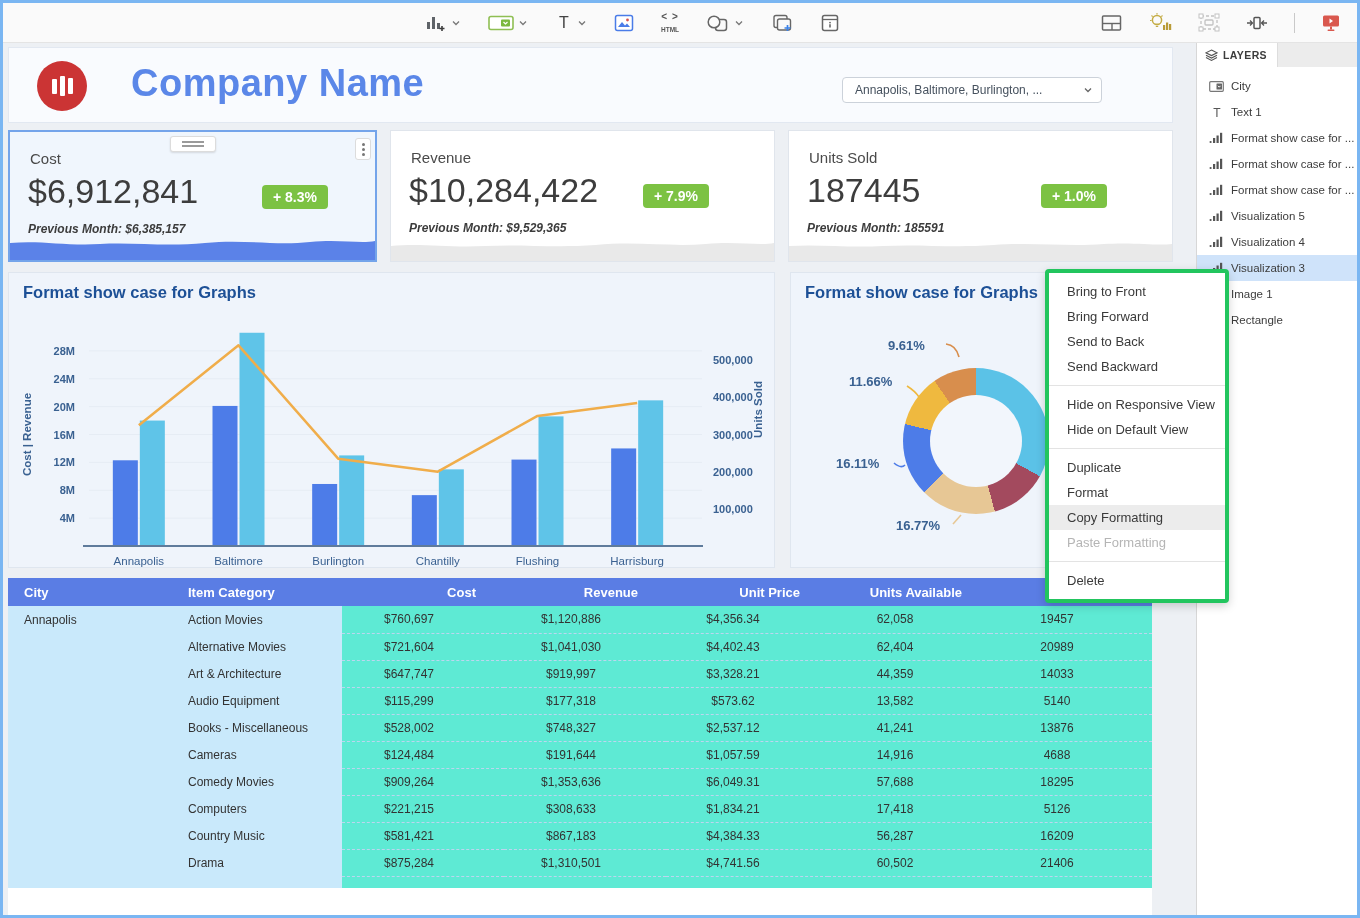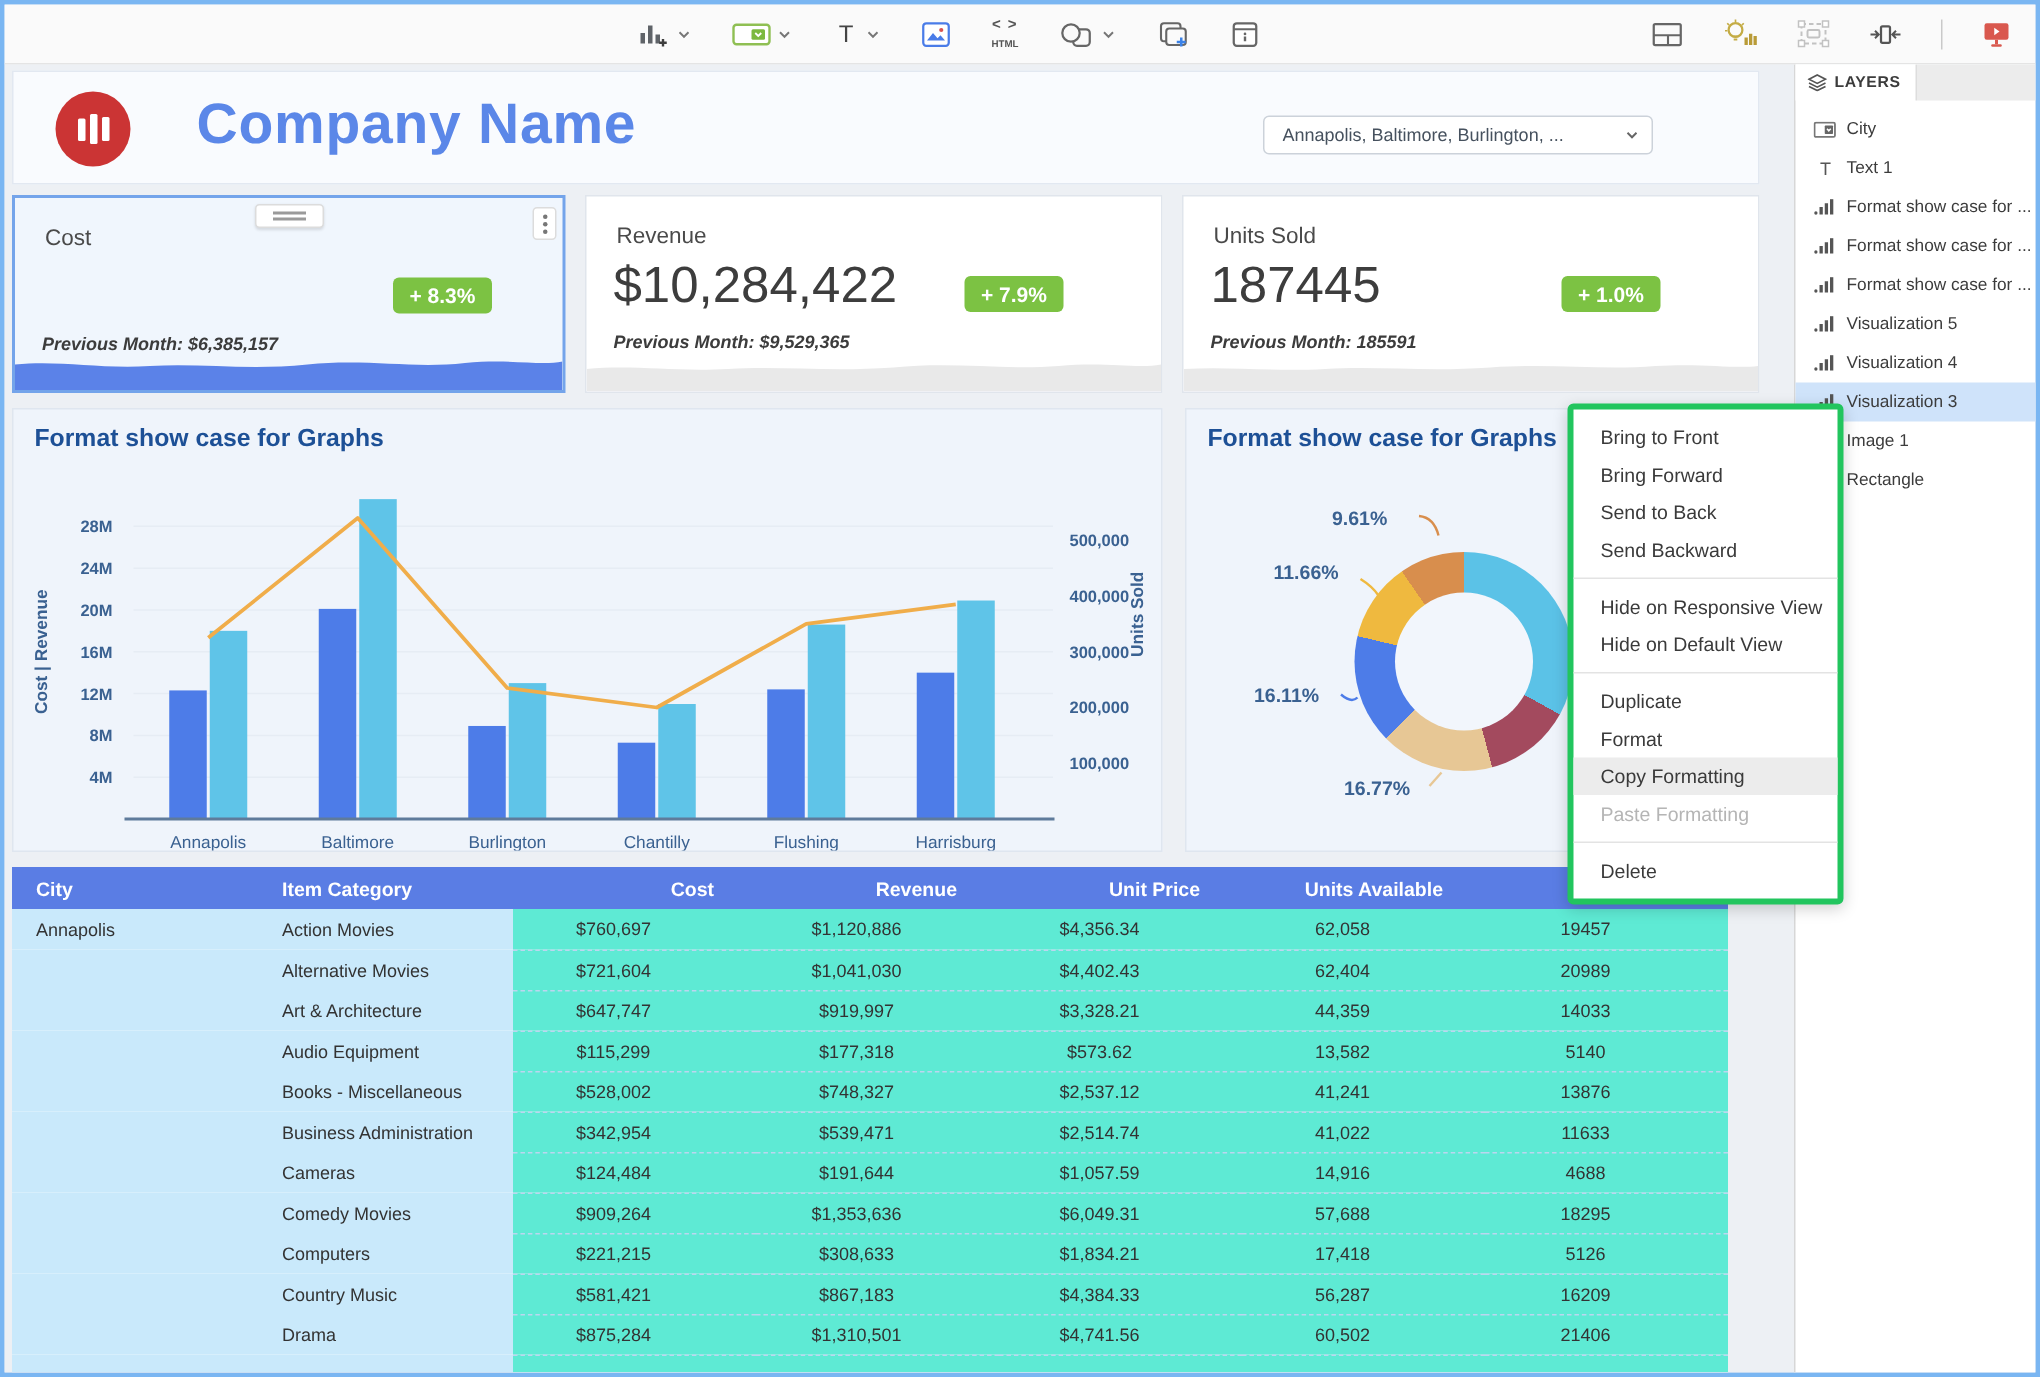--- a/index.html
+++ b/index.html
@@ -216,20 +216,21 @@
         <span>Annapolis, Baltimore, Burlington, ...</span>
         <svg class="caret" viewBox="0 0 10 10">
             <path d="M2 3.5 L5 6.5 L8 3.5" fill="none" stroke="#666" stroke-width="1.3"></path>
           </svg>
       </div>
     </div>
 
     <div class="kpi-card selected" style="left:5px; width:369px;">
       <div class="clip">
         <div class="kpi-label">Cost</div>
+        <div class="kpi-value">$6,912,841</div>
         <div class="kpi-badge">+ 8.3%</div>
         <div class="kpi-prev">Previous Month: $6,385,157</div>
         <svg class="kpi-wave" viewBox="0 0 365 26" preserveAspectRatio="none">
             <path d="M0,9 C30,6 55,12 90,10 C125,8 155,13 195,9 C235,5 265,12 300,8 C330,5 350,10 365,7 L365,26 L0,26 Z" fill="#5b82e8"></path>
           </svg>
       </div>
       <div class="drag-handle">
           <i></i>
           <i></i>
         </div>
@@ -382,29 +383,20 @@
               <td class="col-city cell-city"></td>
               <td class="col-cat cell-cat">Books - Miscellaneous</td>
               <td class="col-num cell-num">$528,002</td>
               <td class="col-num cell-num">$748,327</td>
               <td class="col-num cell-num">$2,537.12</td>
               <td class="col-num cell-num">41,241</td>
               <td class="col-num cell-num">13876</td>
             </tr>
             <tr>
               <td class="col-city cell-city"></td>
-              <td class="col-cat cell-cat">Business Administration</td>
-              <td class="col-num cell-num">$342,954</td>
-              <td class="col-num cell-num">$539,471</td>
-              <td class="col-num cell-num">$2,514.74</td>
-              <td class="col-num cell-num">41,022</td>
-              <td class="col-num cell-num">11633</td>
-            </tr>
-            <tr>
-              <td class="col-city cell-city"></td>
               <td class="col-cat cell-cat">Cameras</td>
               <td class="col-num cell-num">$124,484</td>
               <td class="col-num cell-num">$191,644</td>
               <td class="col-num cell-num">$1,057.59</td>
               <td class="col-num cell-num">14,916</td>
               <td class="col-num cell-num">4688</td>
             </tr>
             <tr>
               <td class="col-city cell-city"></td>
               <td class="col-cat cell-cat">Comedy Movies</td>

